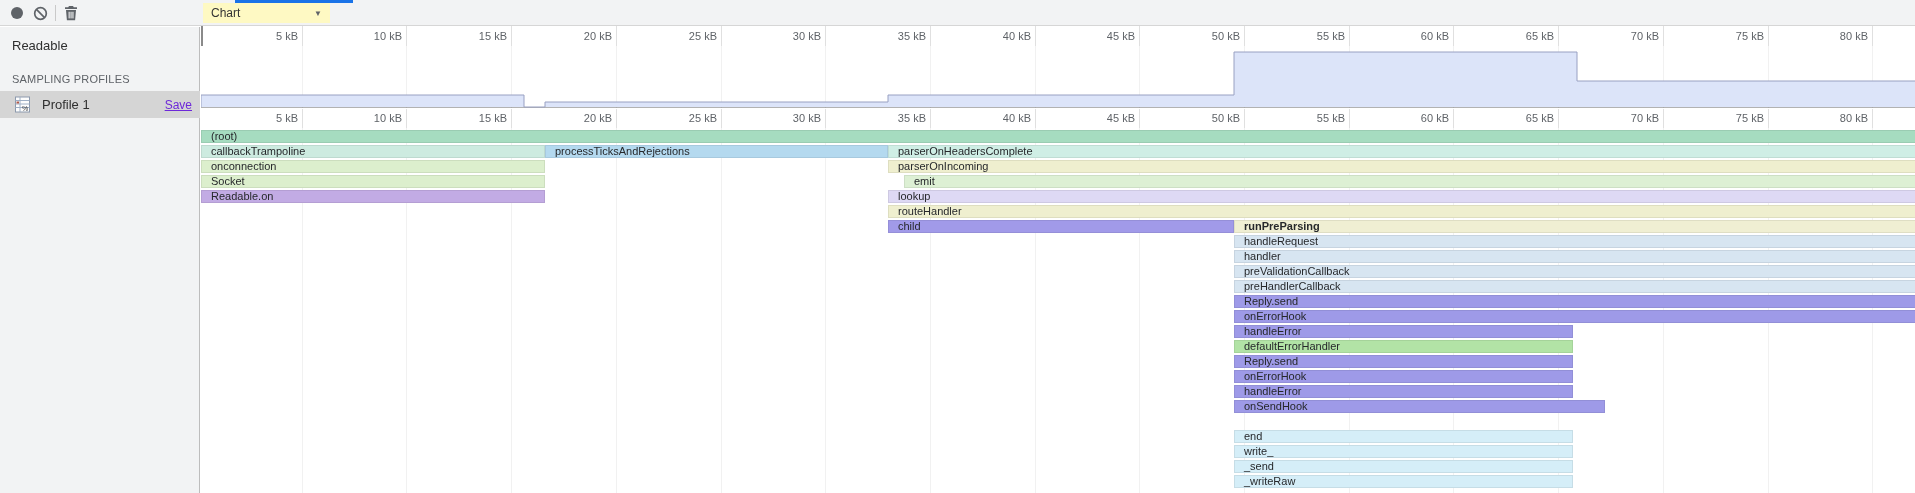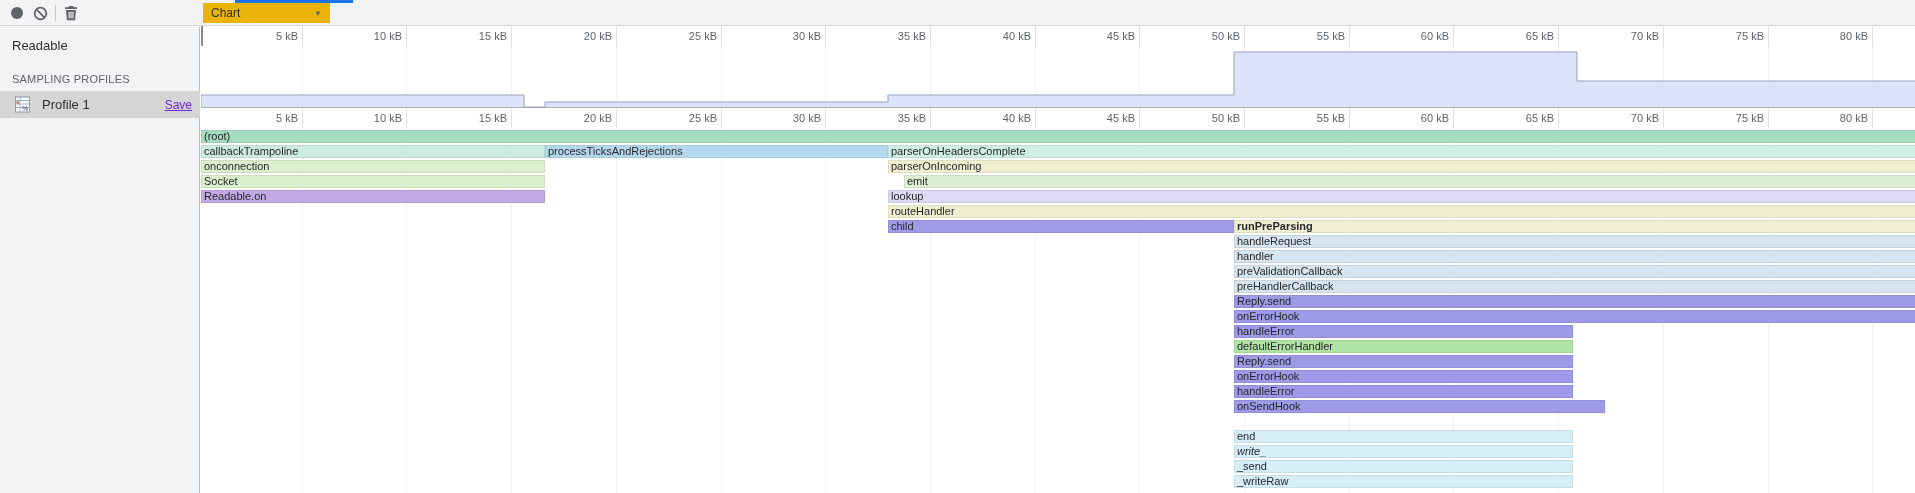--- a/index.html
+++ b/index.html
@@ -8,21 +8,21 @@
   .app { position:relative; width:1915px; height:493px; background:#fff; }
 
   
   .toolbar { position:absolute; left:0; top:0; width:1915px; height:26px;
              background:#f2f3f4; border-bottom:1px solid #d6d6d6; }
   .tab-indicator { position:absolute; left:235px; top:0; width:118px; height:3px; background:#1a73e8; }
   .icon-btn { position:absolute; top:3px; width:22px; height:20px; border:none; background:transparent;
               display:flex; align-items:center; justify-content:center; cursor:pointer; }
   .rec-dot { width:12px; height:12px; border-radius:50%; background:#5f6368; display:inline-block; }
   .toolbar-sep { position:absolute; left:55px; top:5px; width:1px; height:16px; background:#c9c9c9; }
-  .view-select { position:absolute; left:203px; top:3px; width:127px; height:20px; background:#eab308;
+  .view-select { position:absolute; left:203px; top:3px; width:127px; height:20px; background:#fef9c3;
                  display:flex; align-items:center; padding:0 8px; font-size:12px; color:#333; cursor:pointer; }
   .view-select .caret { margin-left:auto; font-size:8px; color:#5f6368; }
 
   
   .sidebar { position:absolute; left:0; top:27px; width:200px; height:466px;
              background:#f2f3f4; border-right:1px solid #bdbdbd; }
   .sidebar-title { position:absolute; left:12px; top:11px; font-size:13px; color:#2f2f2f; }
   .sidebar-section { position:absolute; left:12px; top:46px; font-size:11px; color:#5f6368; letter-spacing:.2px; }
   .profile-row { position:absolute; left:0; top:64px; width:200px; height:27px; background:#d5d5d5;
                  display:flex; align-items:center; cursor:pointer; }
@@ -40,21 +40,21 @@
   .flame { position:absolute; left:0; top:102px; width:1714px; height:365px; background:#fff; }
   .range-handle { position:absolute; left:0; top:0; width:2px; height:38px; background:#8a8a8a; }
 
   .tick-line { position:absolute; top:0; width:1px; background:#e0e0e0; }
   .grid-line { position:absolute; top:0; width:1px; background:rgba(0,0,0,0.055); }
   .tick-label { position:absolute; width:76px; text-align:right; font-size:11px; color:#5f6368; }
   .ruler-top .tick-label { top:4px; }
   .ruler-bottom .tick-label { top:3px; }
 
   .flame-bar { position:absolute; height:13px; font-size:11px; line-height:13px; color:#26282b;
-               white-space:nowrap; overflow:hidden; padding-left:3px; cursor:pointer;
+               white-space:nowrap; overflow:hidden; padding-left:10px; cursor:pointer;
                box-shadow:inset 0 0 0 1px rgba(0,0,0,0.07); }
 </style>
 </head>
 <body>
 
 <div class="app">
 
   <div class="toolbar">
     <div class="tab-indicator"></div>
     <button class="icon-btn" style="left:6px">
@@ -229,19 +229,19 @@
         <div class="flame-bar" style="left: 1033px; width: 682px; top: 152px; background: rgb(215, 229, 241);">preHandlerCallback</div>
         <div class="flame-bar" style="left: 1033px; width: 682px; top: 167px; background: rgb(158, 154, 232);">Reply.send</div>
         <div class="flame-bar" style="left: 1033px; width: 682px; top: 182px; background: rgb(158, 154, 232);">onErrorHook</div>
         <div class="flame-bar" style="left: 1033px; width: 339px; top: 197px; background: rgb(158, 154, 232);">handleError</div>
         <div class="flame-bar" style="left: 1033px; width: 339px; top: 212px; background: rgb(178, 227, 166);">defaultErrorHandler</div>
         <div class="flame-bar" style="left: 1033px; width: 339px; top: 227px; background: rgb(158, 154, 232);">Reply.send</div>
         <div class="flame-bar" style="left: 1033px; width: 339px; top: 242px; background: rgb(158, 154, 232);">onErrorHook</div>
         <div class="flame-bar" style="left: 1033px; width: 339px; top: 257px; background: rgb(158, 154, 232);">handleError</div>
         <div class="flame-bar" style="left: 1033px; width: 371px; top: 272px; background: rgb(158, 154, 232);">onSendHook</div>
         <div class="flame-bar" style="left: 1033px; width: 339px; top: 302px; background: rgb(213, 238, 248);">end</div>
-        <div class="flame-bar" style="left: 1033px; width: 339px; top: 317px; background: rgb(213, 238, 248); font-style: italic;">write_</div>
+        <div class="flame-bar" style="left: 1033px; width: 339px; top: 317px; background: rgb(213, 238, 248);">write_</div>
         <div class="flame-bar" style="left: 1033px; width: 339px; top: 332px; background: rgb(213, 238, 248);">_send</div>
         <div class="flame-bar" style="left: 1033px; width: 339px; top: 347px; background: rgb(213, 238, 248);">_writeRaw</div>
       </div>
   </div>
 
 </div>
 
 </body></html>

